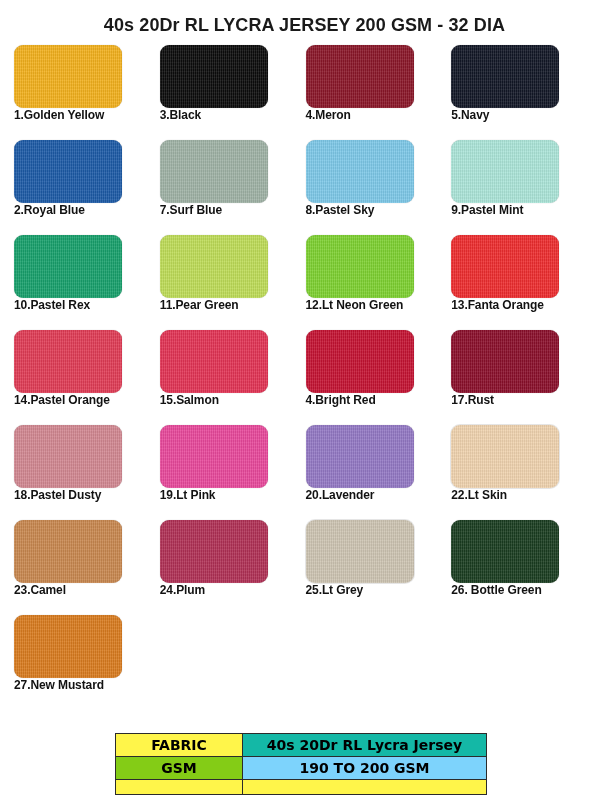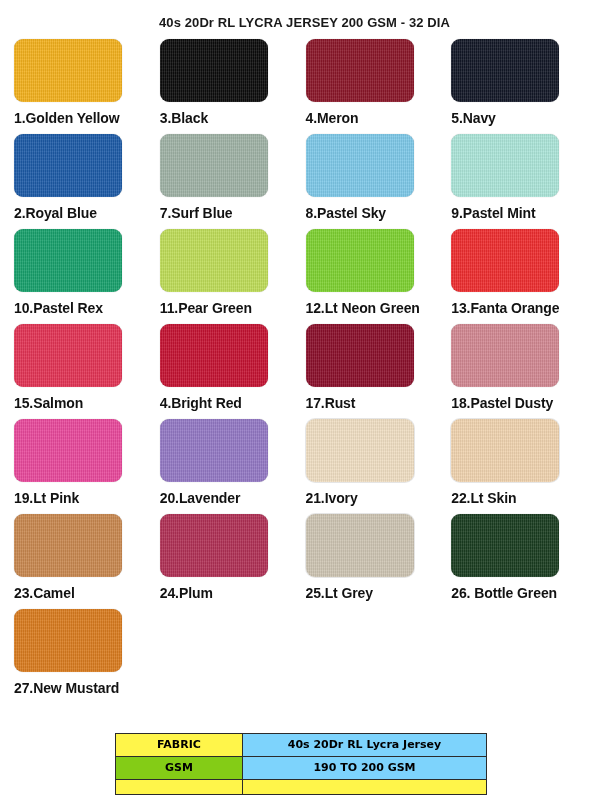--- a/index.html
+++ b/index.html
@@ -12,21 +12,21 @@
     height: 799px;
     overflow: hidden;
     font-family: "Liberation Sans", sans-serif;
     color: #111111;
     position: relative;
   }
 
   
   .page-title {
     text-align: center;
-    font-size: 13px;
+    font-size: 18px;
     font-weight: bold;
     letter-spacing: 0.1px;
     color: #1a1a1a;
     padding-top: 15px;
     padding-left: 14px;
   }
 
   
   .swatch-grid {
     margin-top: 9px;
@@ -58,22 +58,22 @@
     background-image:
       repeating-linear-gradient(90deg, rgba(255,255,255,0.10) 0px, rgba(255,255,255,0.10) 1px, rgba(0,0,0,0.045) 1px, rgba(0,0,0,0.045) 2px),
       repeating-linear-gradient(0deg, rgba(255,255,255,0.05) 0px, rgba(255,255,255,0.05) 1px, rgba(0,0,0,0.030) 1px, rgba(0,0,0,0.030) 3px);
     pointer-events: none;
   }
   .swatch-chip.light-chip {
     box-shadow: 0 0 0 1px rgba(0,0,0,0.10);
   }
 
   .swatch-label {
-    margin-top: 8px;
-    font-size: 14px;
+    margin-top: 0;
+    font-size: 12px;
     font-weight: bold;
     color: #121212;
     white-space: nowrap;
     letter-spacing: -0.1px;
   }
 
   
   .spec-table-wrap {
     position: absolute;
     left: 115px;
@@ -82,21 +82,21 @@
   }
   .spec-table {
     border-collapse: collapse;
     width: 100%;
     table-layout: fixed;
   }
   .spec-table td {
     border: 1px solid #2b2b2b;
     height: 22px;
     text-align: center;
-    font-size: 11px;
+    font-size: 14px;
     font-weight: bold;
     font-family: "DejaVu Sans", sans-serif;
     color: #000000;
     padding: 0 2px;
     line-height: 22px;
     white-space: nowrap;
     overflow: hidden;
   }
   .spec-table td.lbl { width: 122px; }
   .spec-row-partial td { height: 14px; line-height: 14px; }
@@ -151,20 +151,24 @@
       </div>
       <div class="swatch-cell">
         <div class="swatch-chip" style="background: rgb(125, 209, 48);"></div>
         <div class="swatch-label">12.Lt Neon Green</div>
       </div>
       <div class="swatch-cell">
         <div class="swatch-chip" style="background: rgb(237, 44, 46);"></div>
         <div class="swatch-label">13.Fanta Orange</div>
       </div>
       <div class="swatch-cell">
+        <div class="swatch-chip" style="background: rgb(224, 59, 85);"></div>
+        <div class="swatch-label">14.Pastel Orange</div>
+      </div>
+      <div class="swatch-cell">
         <div class="swatch-chip" style="background: rgb(226, 51, 84);"></div>
         <div class="swatch-label">15.Salmon</div>
       </div>
       <div class="swatch-cell">
         <div class="swatch-chip" style="background: rgb(196, 18, 50);"></div>
         <div class="swatch-label">4.Bright Red</div>
       </div>
       <div class="swatch-cell">
         <div class="swatch-chip" style="background: rgb(138, 14, 42);"></div>
         <div class="swatch-label">17.Rust</div>
@@ -173,24 +177,20 @@
         <div class="swatch-chip" style="background: rgb(210, 135, 145);"></div>
         <div class="swatch-label">18.Pastel Dusty</div>
       </div>
       <div class="swatch-cell">
         <div class="swatch-chip" style="background: rgb(232, 72, 155);"></div>
         <div class="swatch-label">19.Lt Pink</div>
       </div>
       <div class="swatch-cell">
         <div class="swatch-chip" style="background: rgb(147, 120, 196);"></div>
         <div class="swatch-label">20.Lavender</div>
-      </div>
-      <div class="swatch-cell">
-        <div class="swatch-chip light-chip" style="background: rgb(240, 222, 194);"></div>
-        <div class="swatch-label">21.Ivory</div>
       </div>
       <div class="swatch-cell">
         <div class="swatch-chip light-chip" style="background: rgb(240, 211, 174);"></div>
         <div class="swatch-label">22.Lt Skin</div>
       </div>
       <div class="swatch-cell">
         <div class="swatch-chip" style="background: rgb(200, 135, 78);"></div>
         <div class="swatch-label">23.Camel</div>
       </div>
       <div class="swatch-cell">
@@ -210,21 +210,21 @@
         <div class="swatch-label">27.New Mustard</div>
       </div>
       <div class="swatch-cell empty"></div>
     </div>
 
   <div class="spec-table-wrap">
     <table class="spec-table">
       <tbody>
           <tr>
             <td class="lbl" style="background: rgb(255, 245, 74);">FABRIC</td>
-            <td style="background: #7dd3fc; text-align: center;">40s 20Dr RL Lycra Jersey</td>
+            <td style="background: #14b8a6; text-align: center;">40s 20Dr RL Lycra Jersey</td>
           </tr>
           <tr>
             <td class="lbl" style="background: #84cc16;">GSM</td>
             <td style="background: #7dd3fc;">190 TO 200 GSM</td>
           </tr>
           <tr class="spec-row-partial">
             <td class="lbl" style="background: rgb(255, 245, 74);"></td>
             <td style="background: rgb(255, 245, 74);"></td>
           </tr>
         </tbody>

